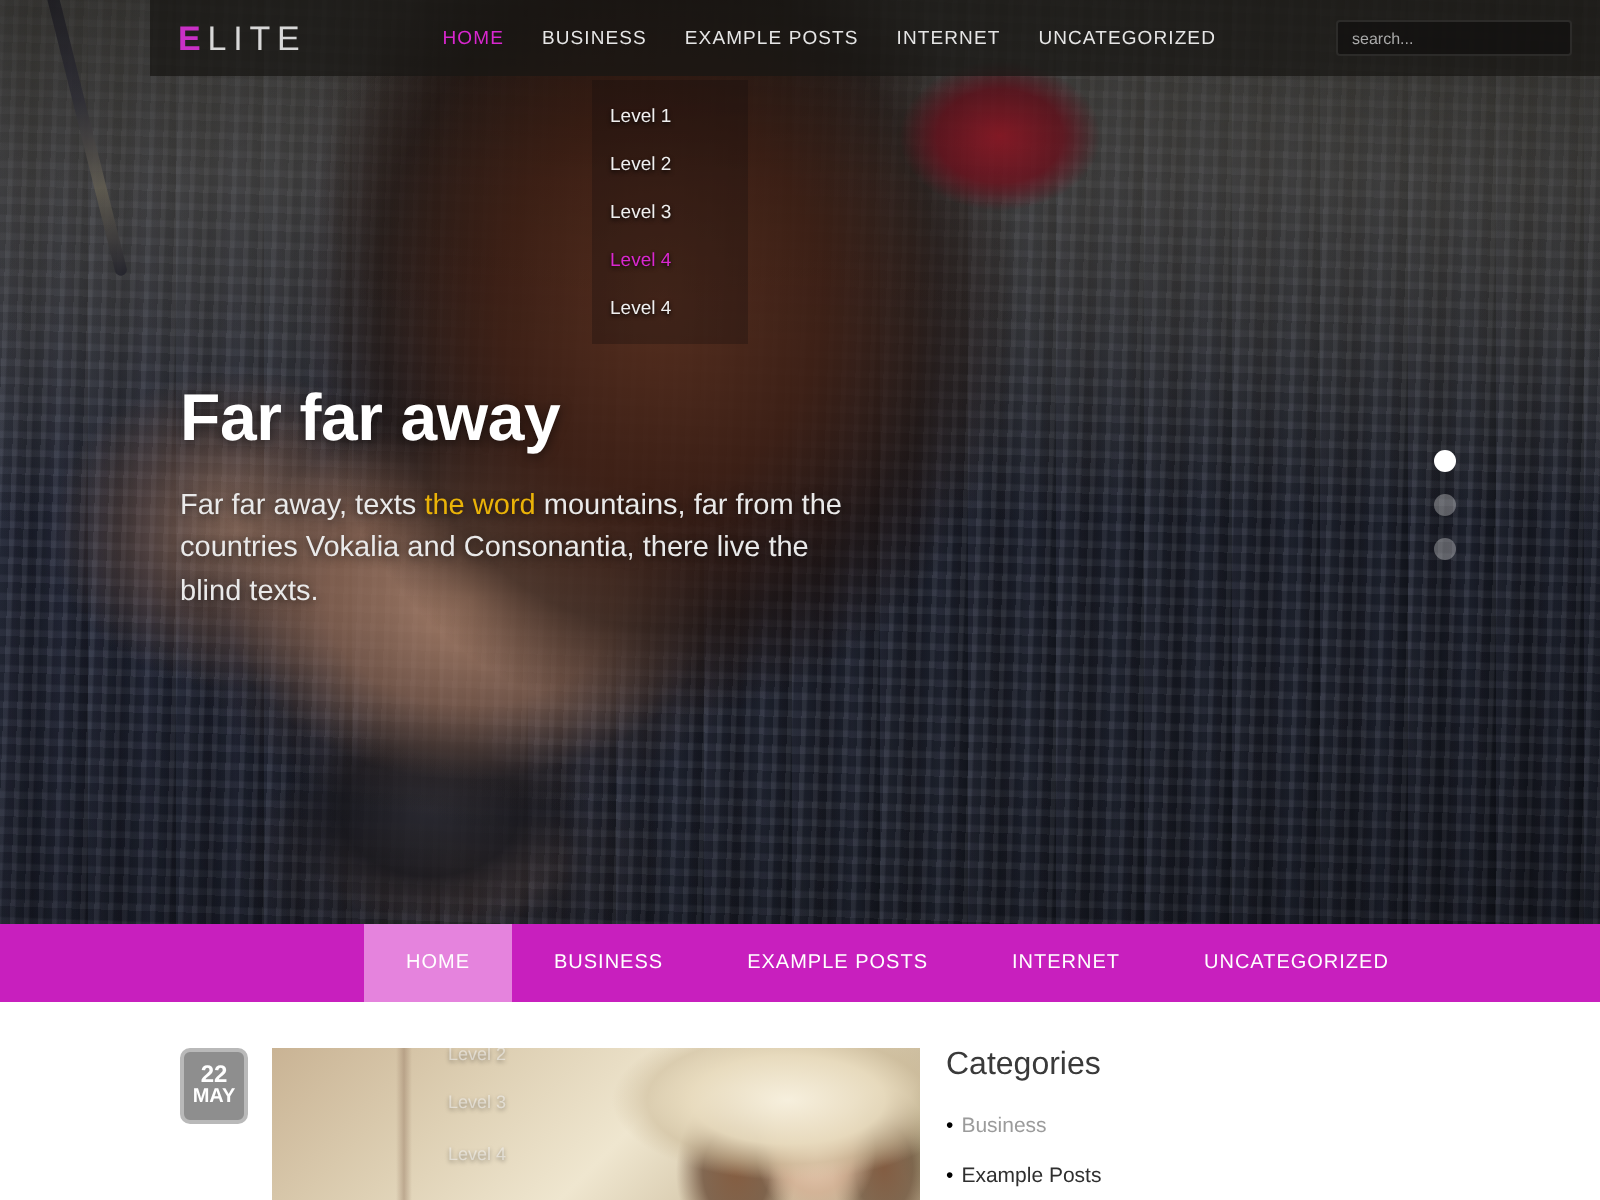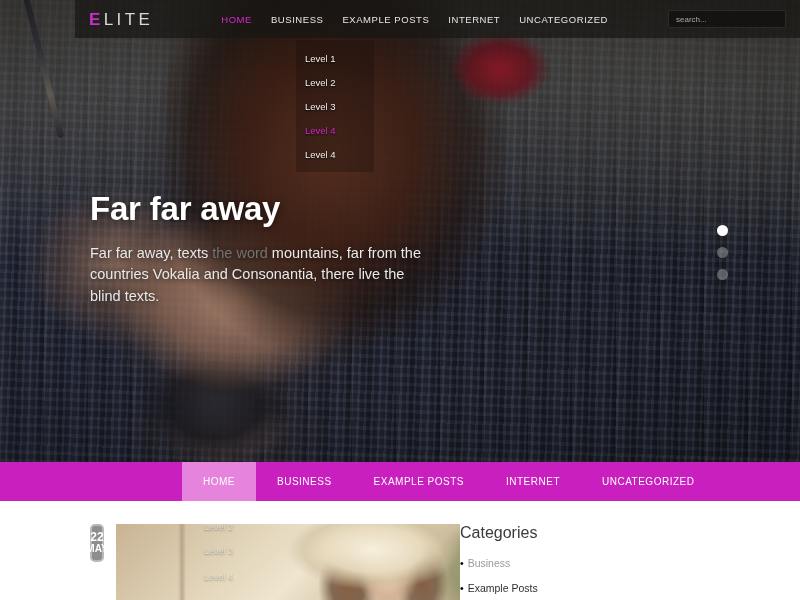--- a/index.html
+++ b/index.html
@@ -178,21 +178,21 @@
     text-shadow: 0 1px 6px rgba(0,0,0,0.55);
   }
   .hero-desc {
     margin-top: 15px;
     color: #e9e9e9;
     font-size: 14.5px;
     line-height: 1.48;
     text-shadow: 0 1px 5px rgba(0,0,0,0.6);
     max-width: 340px;
   }
-  .hero-desc .hl { color: #737373; }
+  .hero-desc .hl { color: #eab308; }
   .hero-btn {
     display: inline-block;
     margin-top: 18px;
     padding: 8px 20px;
     background: rgba(150,150,150,0.62);
     border: 1px solid rgba(255,255,255,0.22);
     border-radius: 3px;
     color: #ffffff;
     font-size: 12px;
     text-decoration: none;
@@ -250,21 +250,21 @@
   }
 
   .post-col {
     width: 460px;
     padding-left: 90px;
     display: flex;
     gap: 12px;
   }
   .date-badge {
     flex: 0 0 auto;
-    width: 14px; height: 38px;
+    width: 34px; height: 38px;
     background: #8e8e8e;
     border: 2px solid #b9b9b9;
     border-radius: 5px;
     color: #ffffff;
     display: flex;
     flex-direction: column;
     align-items: center;
     justify-content: center;
     line-height: 1.05;
   }
@@ -296,20 +296,21 @@
     font-size: 9px;
     text-shadow: 0 1px 2px rgba(0,0,0,0.35);
     white-space: nowrap;
   }
   .thumb-ghost.g1 { left: 88px; top: -2px; }
   .thumb-ghost.g2 { left: 88px; top: 22px; }
   .thumb-ghost.g3 { left: 88px; top: 48px; }
 
   .sidebar {
     width: 340px;
+    padding-left: 13px;
   }
   .sidebar-title {
     color: #3a3a3a;
     font-size: 16px;
     font-weight: 400;
     margin-bottom: 13px;
   }
   .cat-list { list-style: none; }
   .cat-list li {
     font-size: 10.5px;

